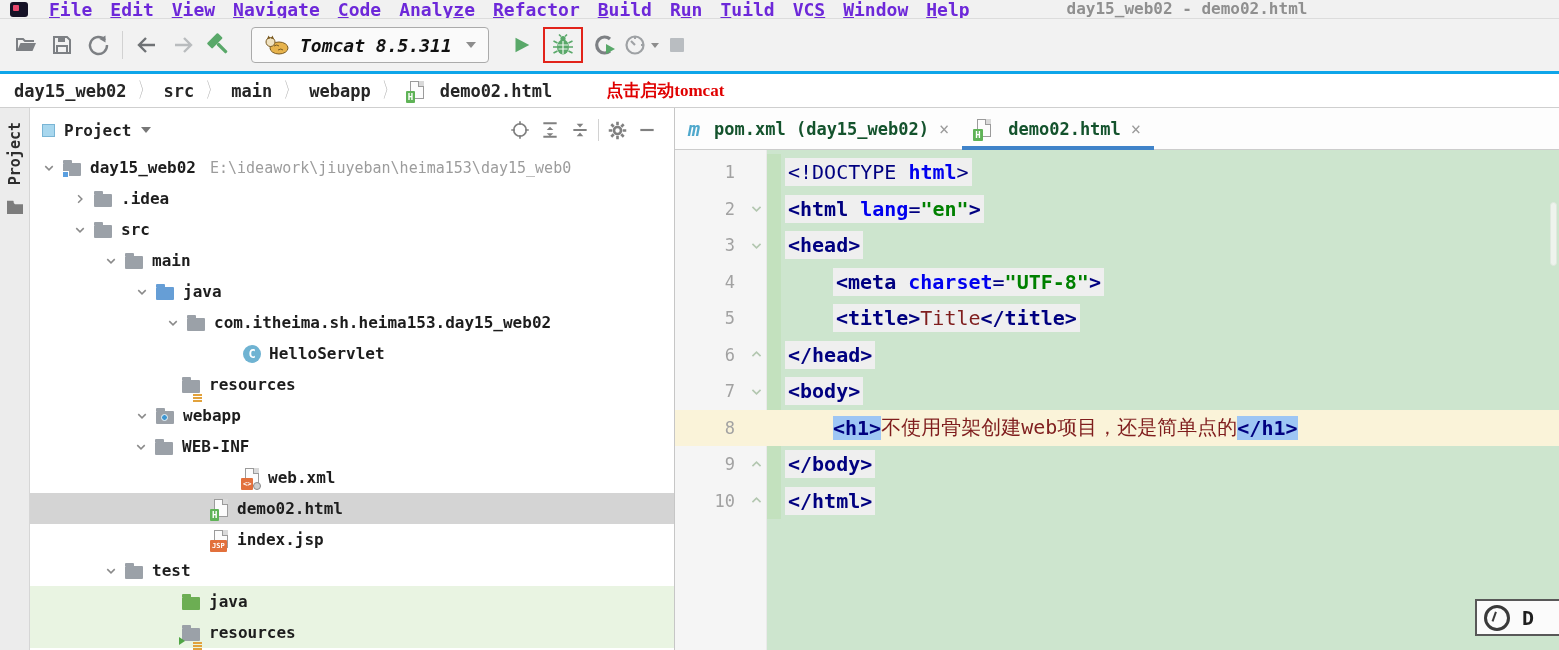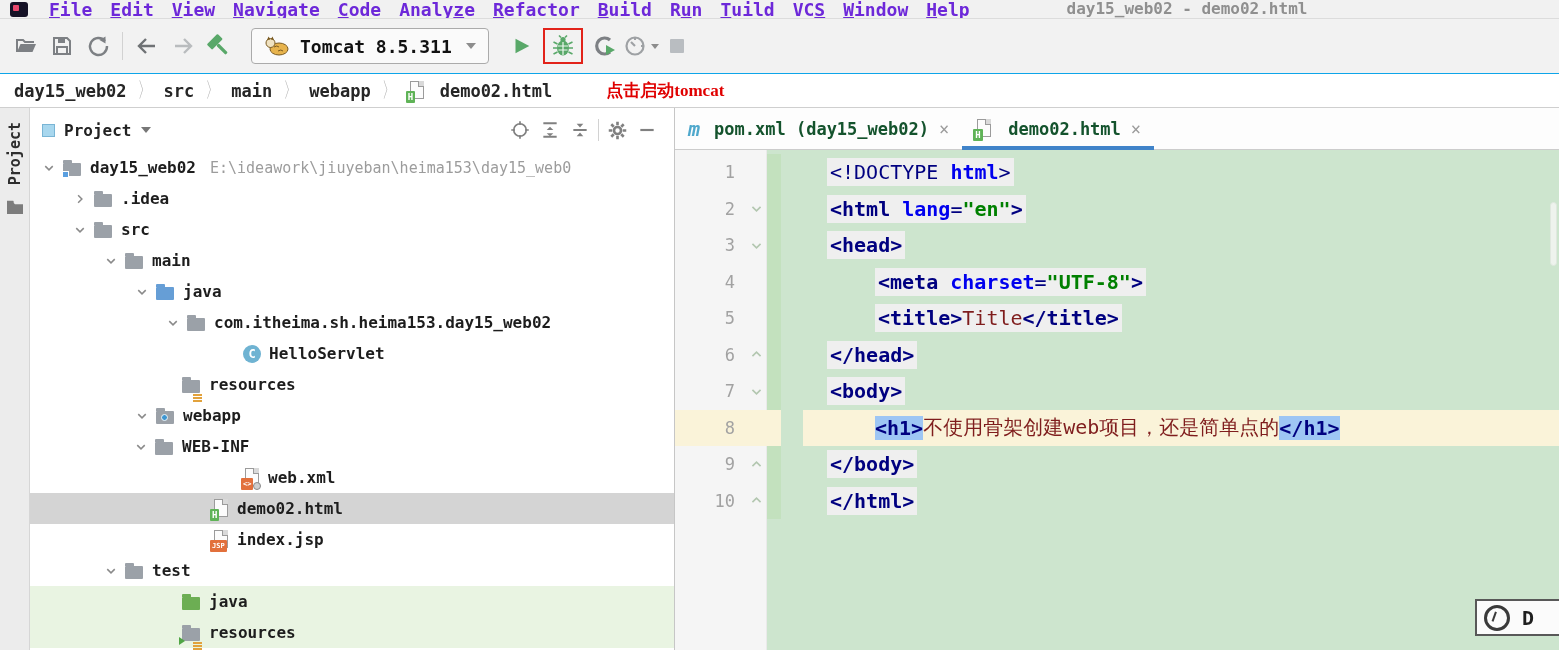--- a/index.html
+++ b/index.html
@@ -9,21 +9,21 @@
 
   
   .menubar { height:18px; background:#f1f1f1; display:flex; align-items:flex-end; padding:0 6px; overflow:hidden; flex:none; }
   .app-logo { width:18px; height:15px; background:#151226; border-radius:3px; margin:0 12px 1px 4px; position:relative; flex:none; }
   .app-logo::after { content:""; position:absolute; left:3px; top:3px; width:6px; height:6px; background:#e8486d; border-radius:1px; }
   .menu-item { font-size:18px; font-weight:700; color:#6d28d9; padding:0 9px; line-height:17px; white-space:nowrap; }
   .menu-item .mn { text-decoration:underline; }
   .window-title { margin-left:88px; color:#8f8f8f; font-size:16px; font-weight:700; line-height:18px; white-space:nowrap; }
 
   
-  .toolbar { height:56px; border-top:1px solid #dcdcdc; border-bottom:1px solid #0ea5e9; background:#f2f2f2; display:flex; align-items:center; padding:0 8px; flex:none; }
+  .toolbar { height:56px; border-top:1px solid #dcdcdc; border-bottom:3px solid #0ea5e9; background:#f2f2f2; display:flex; align-items:center; padding:0 8px; flex:none;font-style:italic; }
   .tbtn { width:36px; height:36px; display:flex; align-items:center; justify-content:center; flex:none; }
   .tb-divider { width:1px; height:28px; background:#d2d2d2; margin:0 6px; flex:none; }
   .run-config { height:36px; border:1px solid #ababab; background:#fafafa; border-radius:4px; display:flex; align-items:center; padding:0 12px; gap:10px; margin:0 14px; flex:none; }
   .run-config-label { font-size:18px; font-weight:700; color:#111; white-space:nowrap; }
   .debug-annotation { border:2px solid #e2231a; padding:1px 3px; margin:0 4px; display:flex; align-items:center; justify-content:center; flex:none; }
   .dd-caret { width:0; height:0; border-left:5px solid transparent; border-right:5px solid transparent; border-top:6px solid #8d8d8d; margin-left:4px; }
   .dd-caret.sm { border-left-width:4px; border-right-width:4px; border-top-width:5px; }
 
   
   .breadcrumbs { height:34px; background:#fff; border-bottom:1px solid #cfcfcf; display:flex; align-items:center; padding:0 14px; flex:none; }
@@ -87,21 +87,21 @@
   .tab .close { color:#9c9c9c; font-size:17px; margin-left:2px; }
   .tab.active::after { content:""; position:absolute; left:0; right:0; bottom:-1px; height:4px; background:#4083c9; }
 
   .editor-body { flex:1; position:relative; background:#cde5ce; overflow:hidden; }
   .gutter-underlay { position:absolute; left:0; top:0; bottom:0; width:92px; background:#f5f5f5; border-right:1px solid #eaeaea; }
   .code-rows { position:absolute; left:0; top:4px; right:0; }
   .crow { display:flex; height:36.5px; align-items:center; }
   .num-cell { width:70px; height:100%; display:flex; align-items:center; justify-content:flex-end; padding-right:10px; font-size:17px; color:#a2a2a2; flex:none; }
   .fold-cell { width:22px; height:100%; display:flex; align-items:center; justify-content:center; flex:none; }
   .vcs-cell { width:14px; height:100%; background:#c3e1be; flex:none; }
-  .code-cell { flex:1; height:100%; display:flex; align-items:center; padding-left:24px; white-space:pre; font-size:20px;margin-left:22px; }
+  .code-cell { flex:1; height:100%; display:flex; align-items:center; padding-left:4px; white-space:pre; font-size:20px; }
   .crow.current .num-cell, .crow.current .fold-cell, .crow.current .vcs-cell, .crow.current .code-cell { background:#faf3d9; }
   .ind { display:inline-block; width:48px; }
   .run { background:#efefef; padding:2px 3px; }
   .tk-doct { color:#000080; }
   .tk-tag { color:#000080; font-weight:700; }
   .tk-attr { color:#0000ee; font-weight:700; }
   .tk-eq { color:#000080; }
   .tk-val { color:#008000; font-weight:700; }
   .tk-text { color:#7f1d1d; }
   .sel { background:#9ec6f4; }

